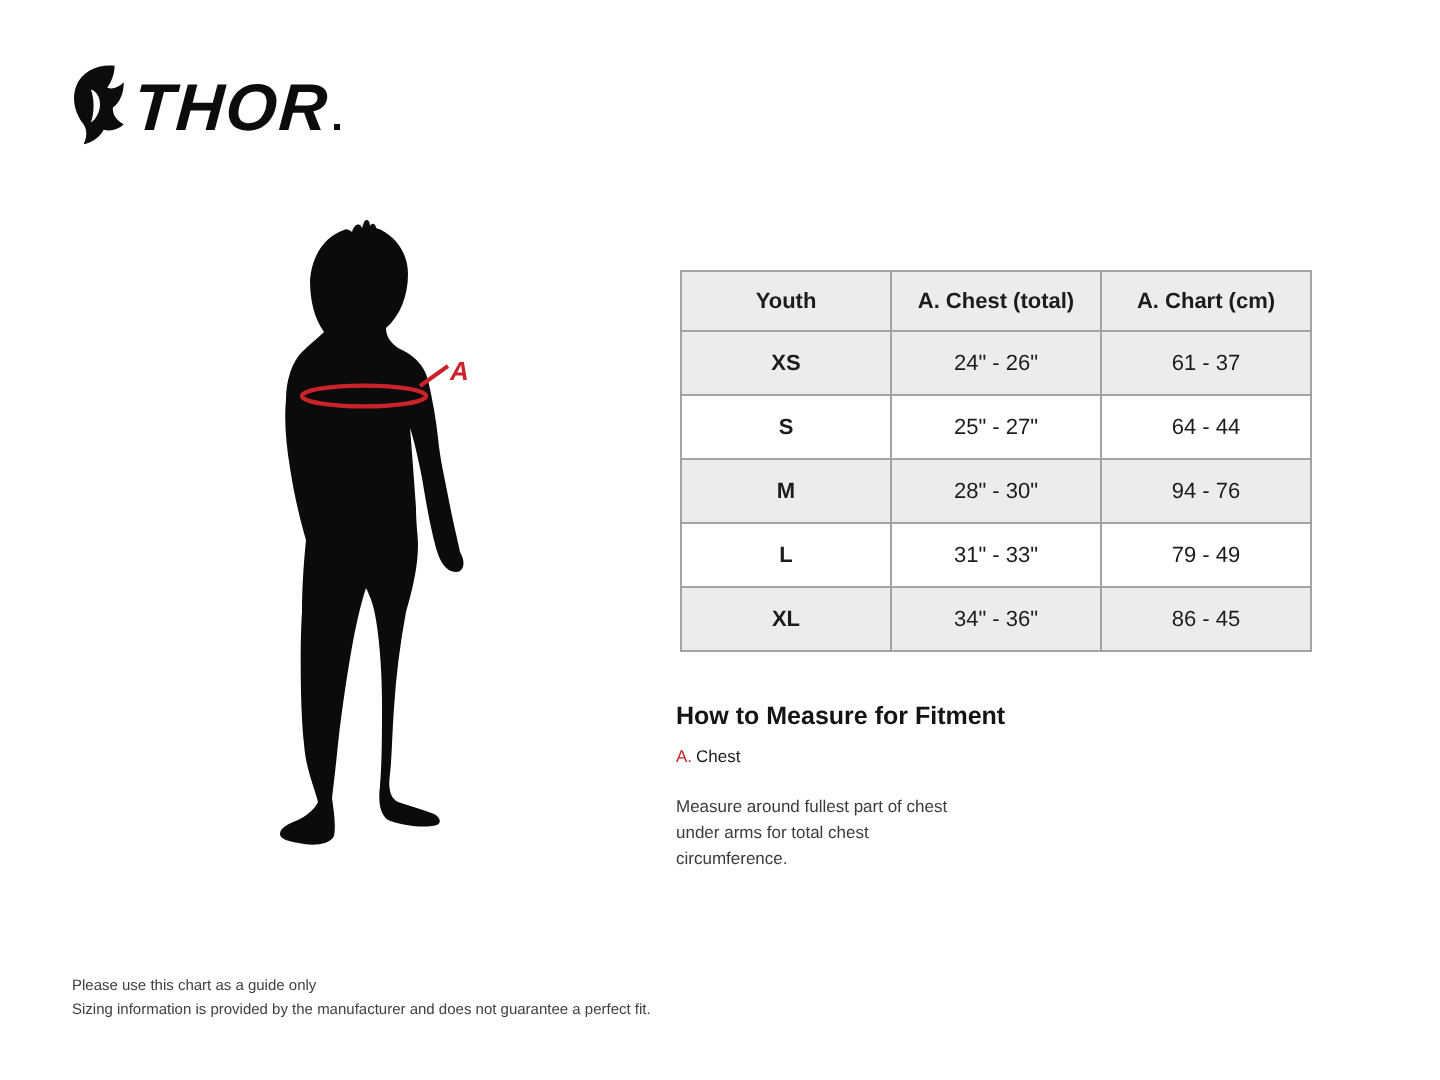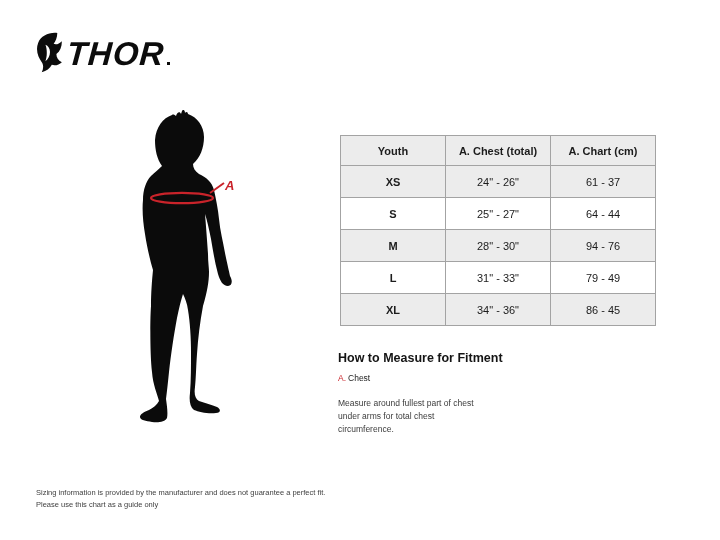--- a/index.html
+++ b/index.html
@@ -124,17 +124,17 @@
     </tbody>
   </table>
 
   <div class="howto-title">How to Measure for Fitment</div>
   <div class="measure-key">
     <span class="k">A.</span><span class="n">Chest</span>
   </div>
   <div class="measure-desc">Measure around fullest part of chest under arms for total chest circumference.</div>
 
   <div class="footer">
+    <div>Please use this chart as a guide only</div>
     <div>Sizing information is provided by the manufacturer and does not guarantee a perfect fit.</div>
-    <div>Please use this chart as a guide only</div>
   </div>
 
 </div>
 
 </body></html>

